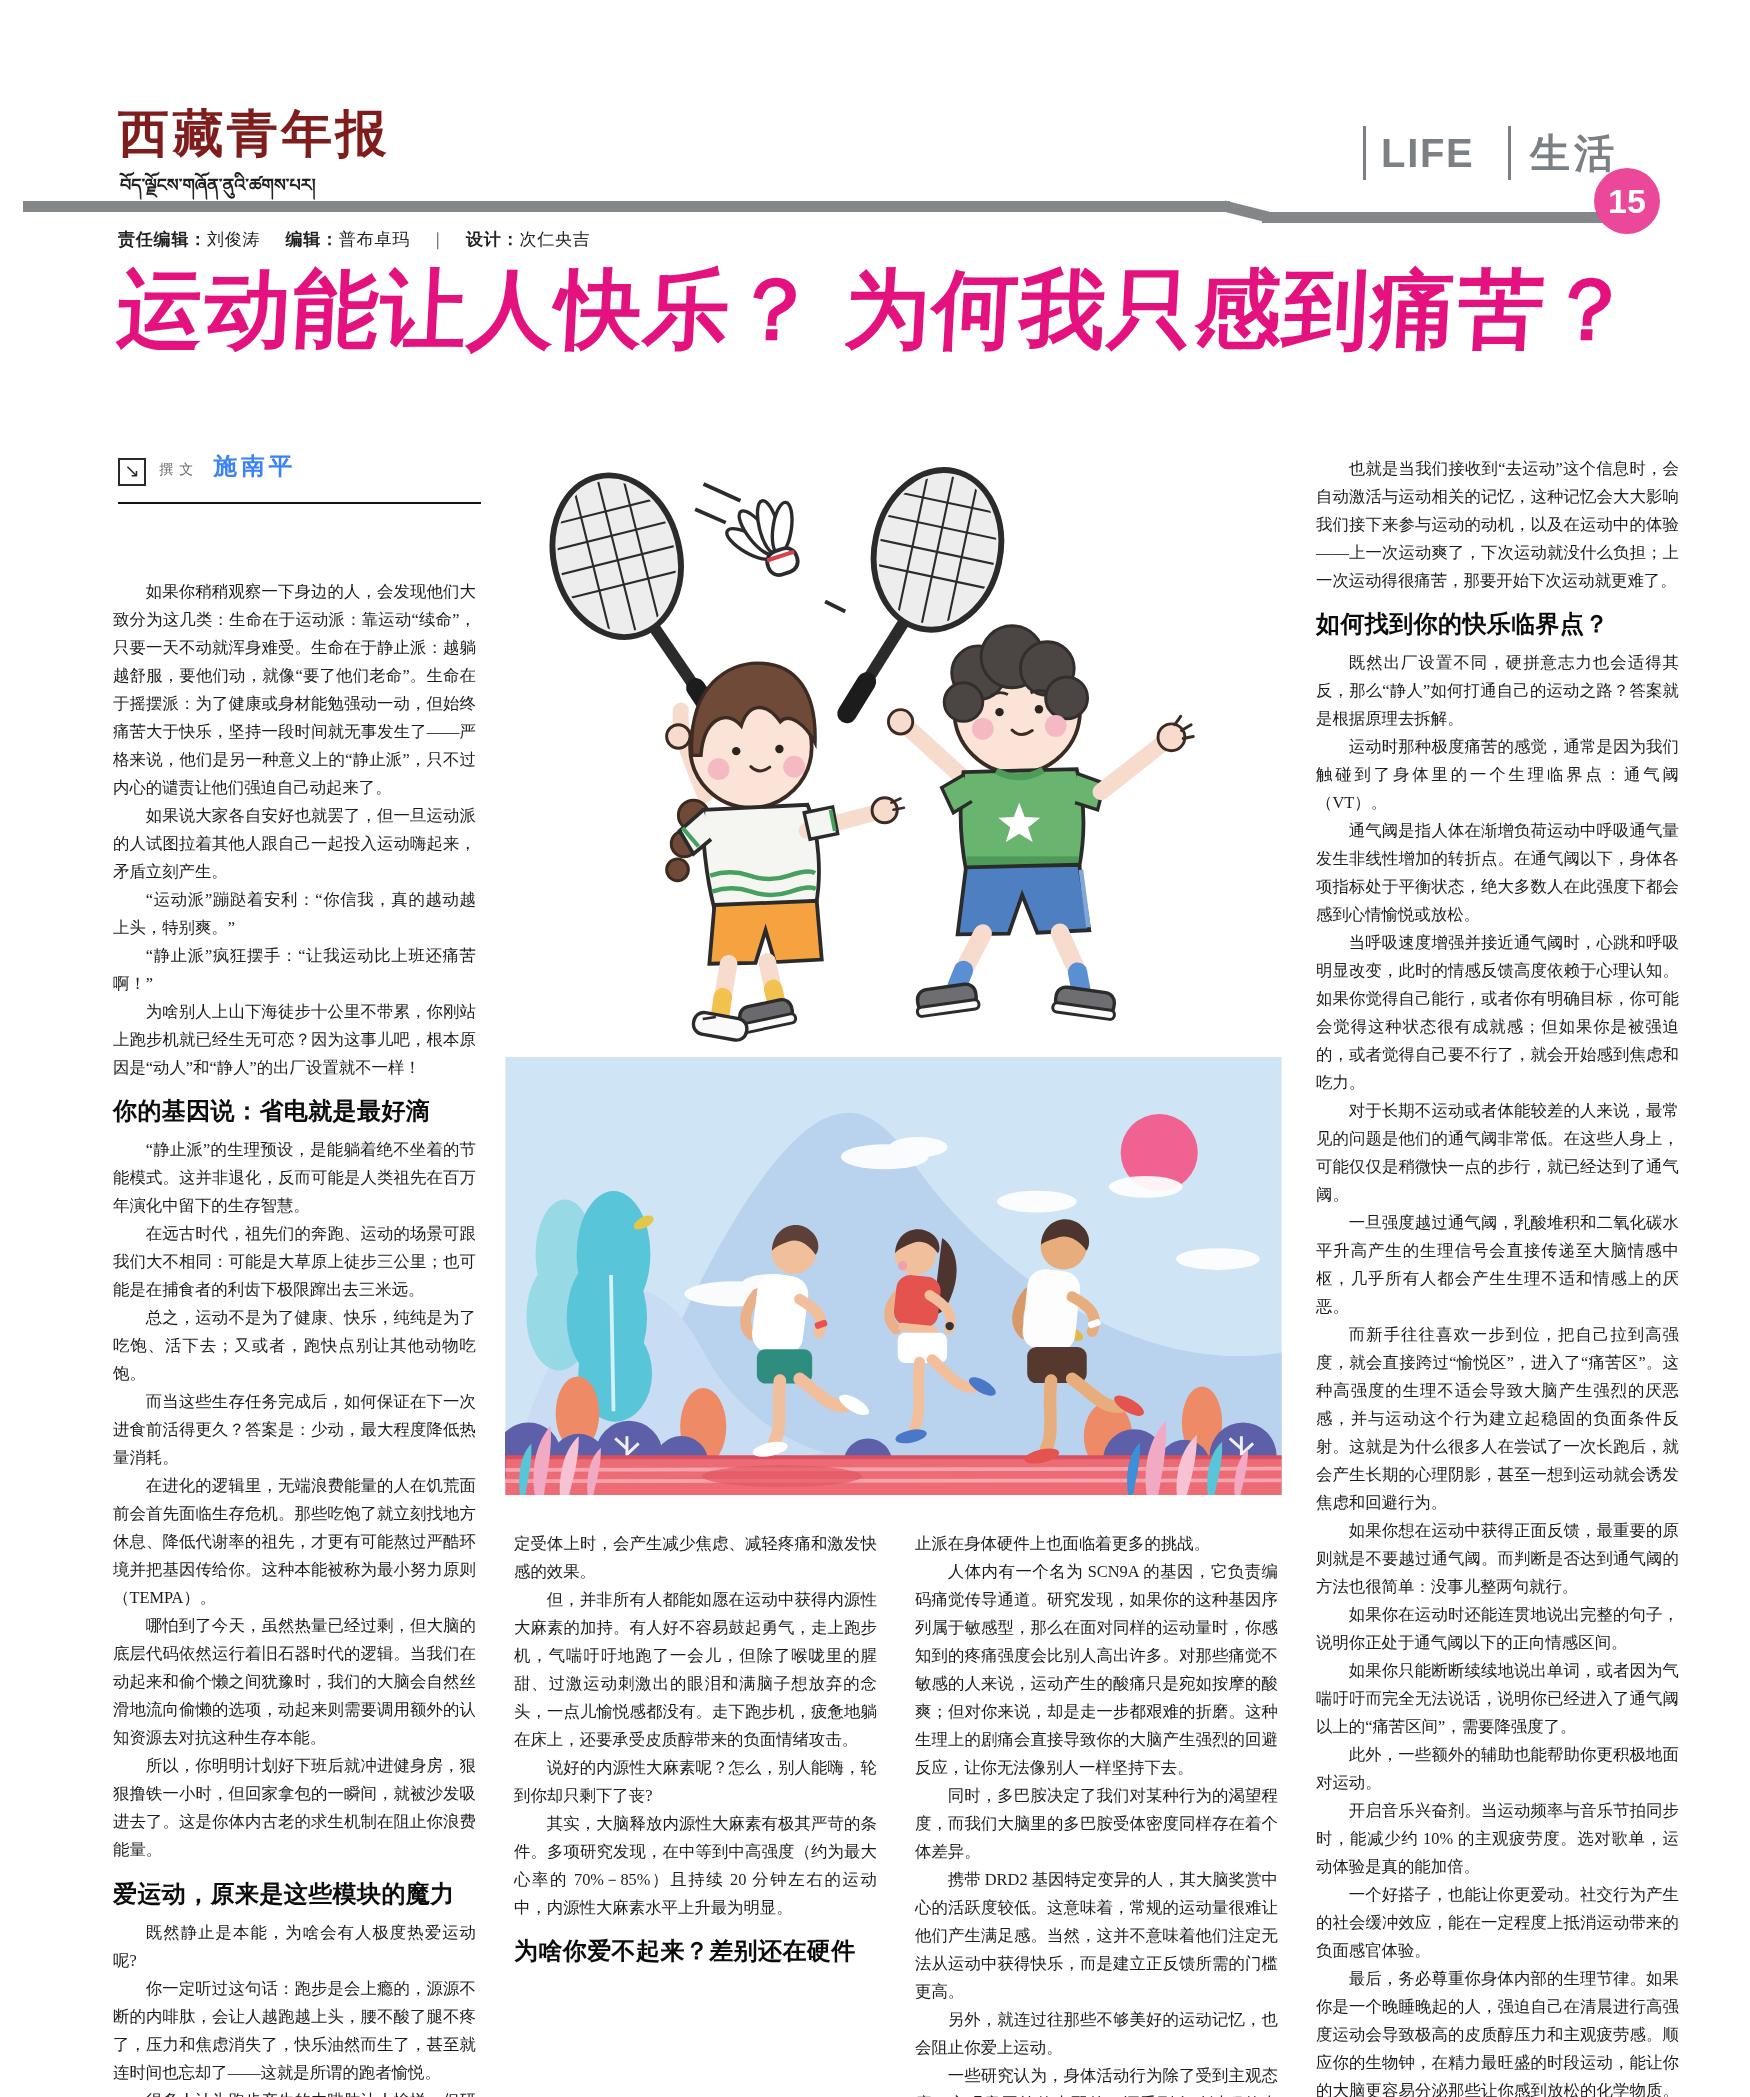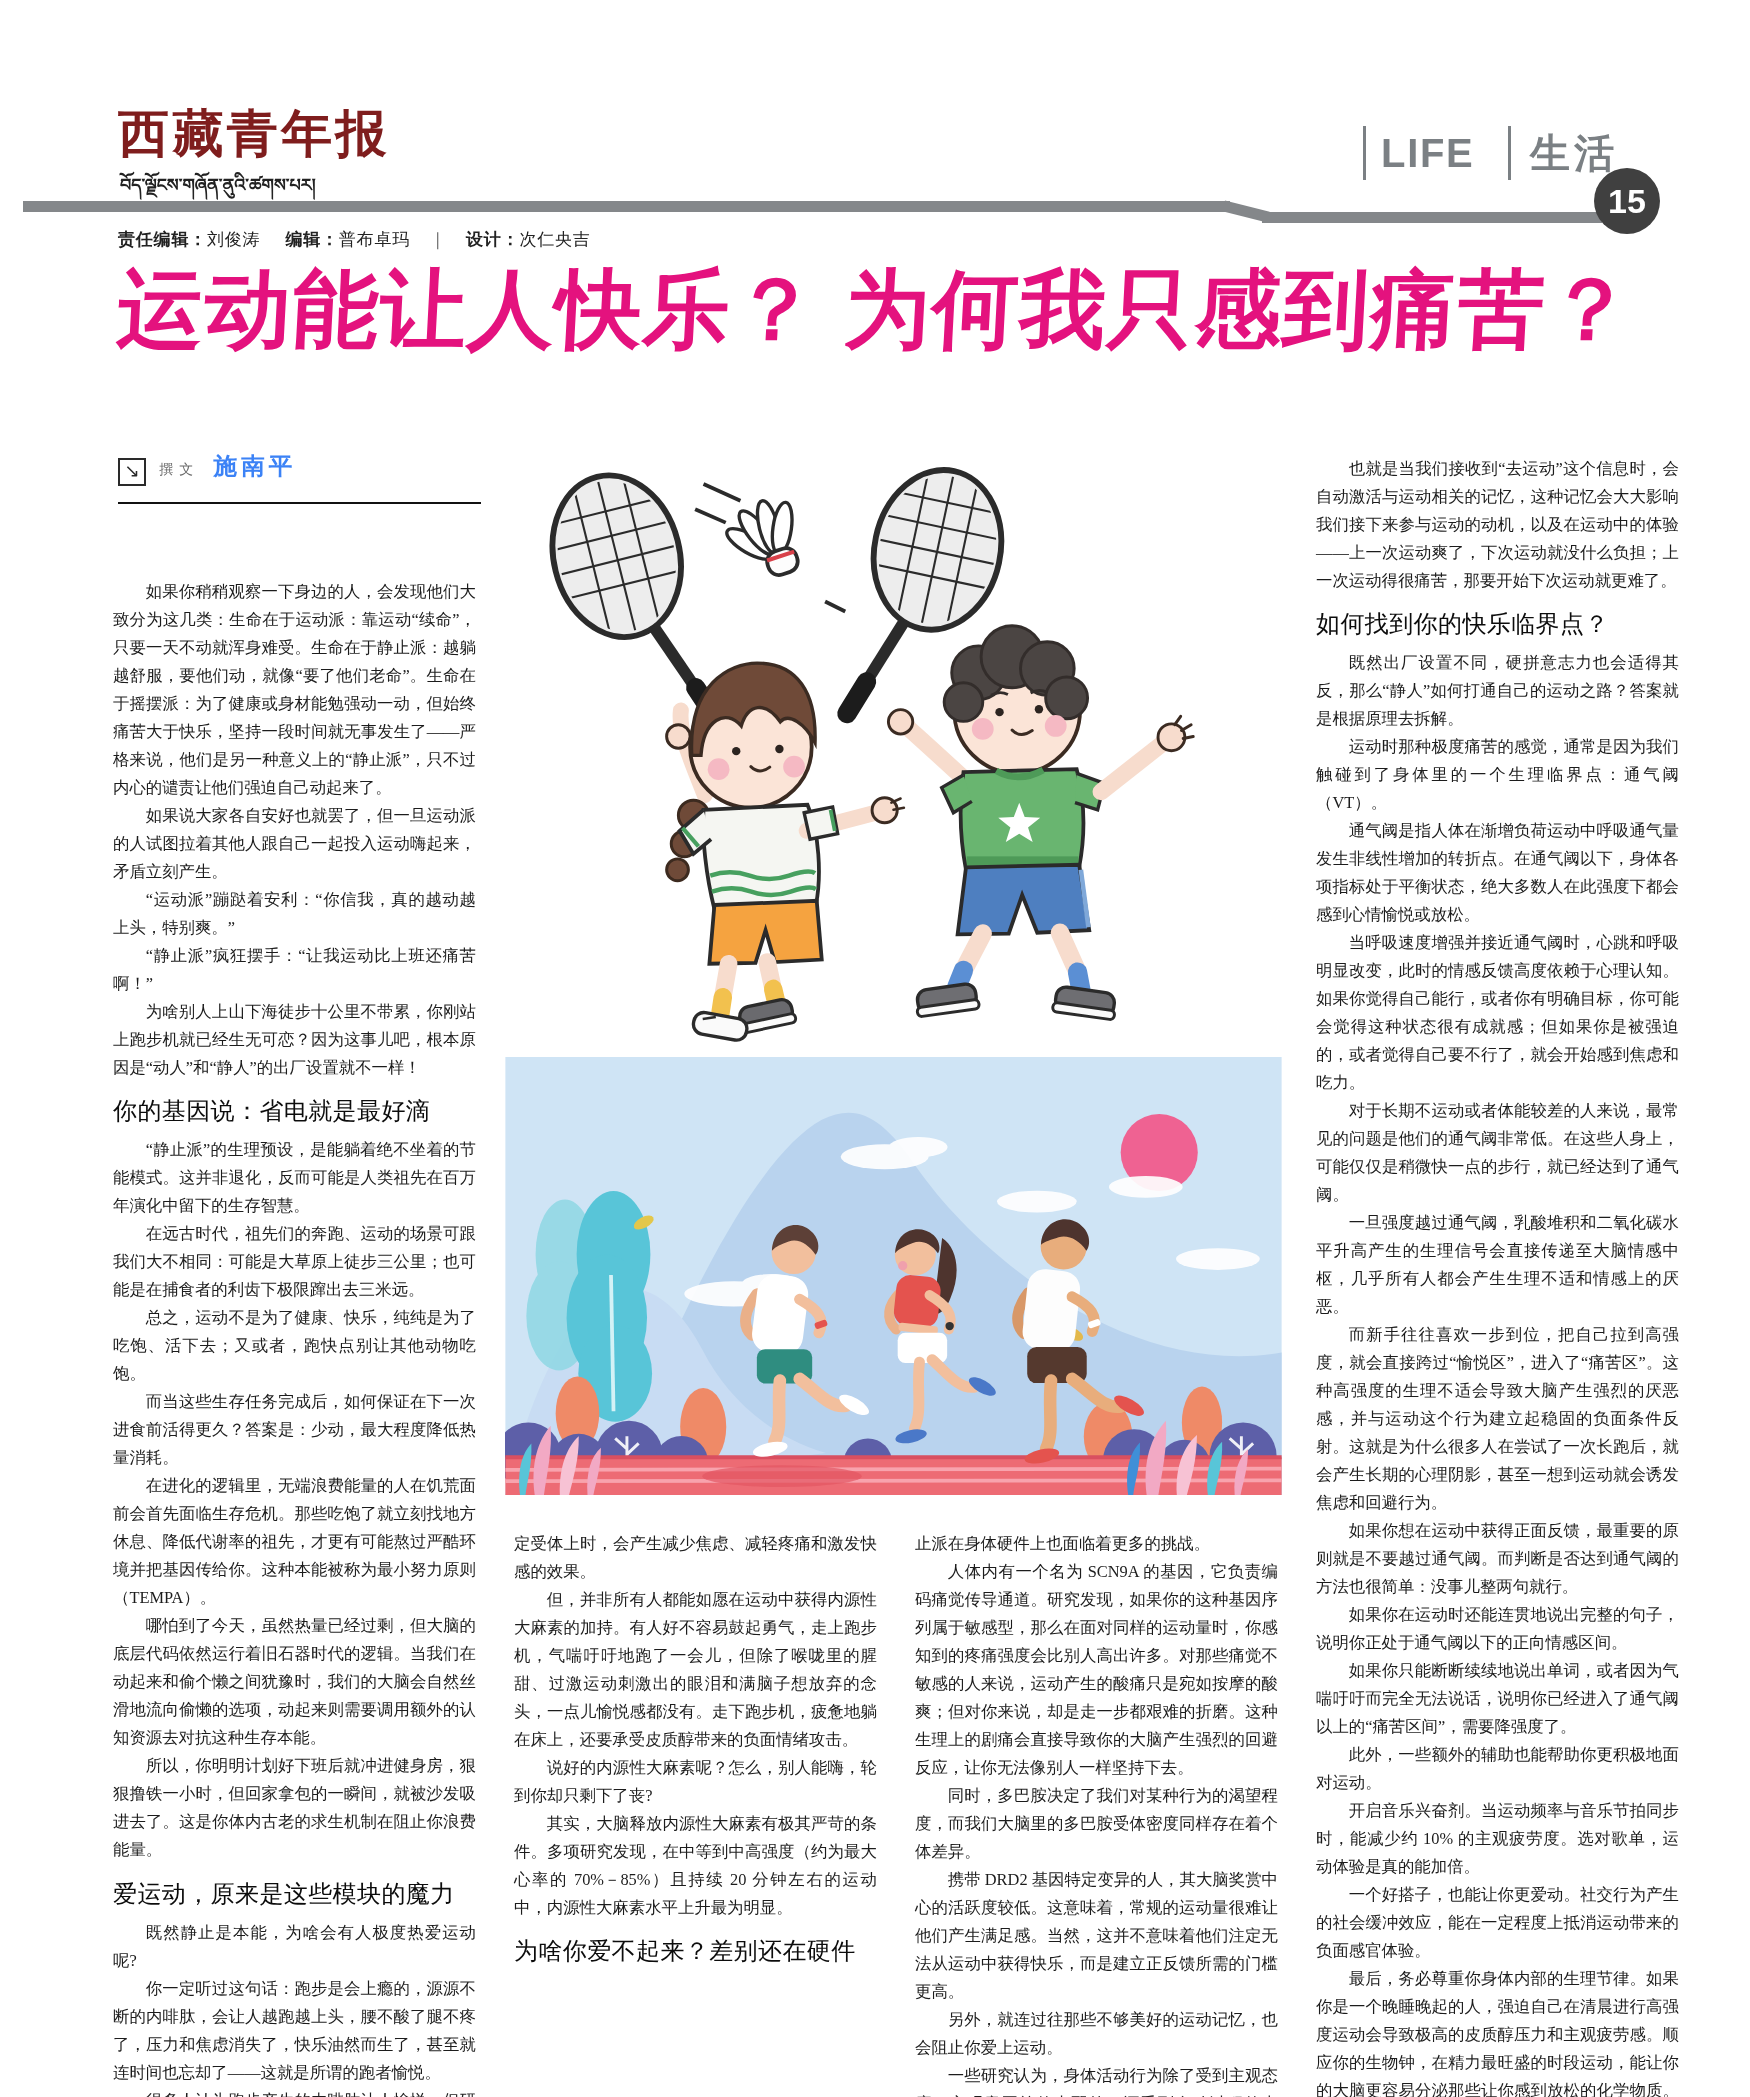--- a/index.html
+++ b/index.html
@@ -8,21 +8,21 @@
   
   .masthead-title{position:absolute;left:118px;top:100px;font-size:51px;font-weight:900;
         letter-spacing:3.4px;color:#7f1d1d;white-space:nowrap;}
   .masthead-tibetan{position:absolute;left:120px;top:165px;font-size:17.6px;font-weight:bold;color:#222;
         font-family:"DejaVu Sans",sans-serif;white-space:nowrap;}
   .bar-left{position:absolute;left:23px;top:201px;width:1207px;height:11px;background:#84878a;}
   .bar-diag{position:absolute;left:1223px;top:206px;width:46px;height:11px;background:#84878a;
         transform:rotate(14deg);}
   .bar-right{position:absolute;left:1262px;top:212px;width:340px;height:11px;background:#84878a;}
   .page-circle{position:absolute;left:1594px;top:168px;width:66px;height:66px;border-radius:50%;
-        background:#404040;color:#fff;font:bold 34px/66px "Liberation Sans",sans-serif;text-align:center;}
+        background:#ec4899;color:#fff;font:bold 34px/66px "Liberation Sans",sans-serif;text-align:center;}
   .vbar1{position:absolute;left:1363px;top:126px;width:2.9px;height:54px;background:#7b8084;}
   .vbar2{position:absolute;left:1508px;top:126px;width:2.9px;height:54px;background:#7b8084;}
   .sec-en{position:absolute;left:1381px;top:128px;font:bold 40px/50px "Liberation Sans",sans-serif;
         color:#7b8084;letter-spacing:1.7px;}
   .sec-cn{position:absolute;left:1530px;top:128px;font:bold 40px/50px "Liberation Sans",sans-serif;
         color:#7b8084;letter-spacing:4.2px;}
   .credits{position:absolute;left:118px;top:229px;font:17px/22px "Liberation Sans",sans-serif;color:#222;
         letter-spacing:0.8px;white-space:nowrap;}
   .credits b{font-weight:bold;}
   .credits .sep{margin:0 19.3px;color:#555;}
@@ -41,21 +41,21 @@
   .byline-rule{position:absolute;left:118px;top:502px;width:363px;height:1.7px;background:#111;}
   
   .col{position:absolute;width:363px;}
   .col1{left:113px;top:578px;height:1751px;}
   .col2{left:514px;top:1530px;height:799px;}
   .col3{left:915px;top:1530px;height:799px;}
   .col4{left:1316px;top:455px;height:1874px;}
   .para{margin:0;font-size:16.4px;line-height:28px;text-align:justify;text-indent:2em;color:#1c1c1c;}
   .para.cont{text-indent:0;}
   .col-heading{margin:14.3px 0 11px 0;font-family:"Liberation Sans","DejaVu Sans",sans-serif;
-        font-weight:normal;font-size:24px;line-height:29px;color:#0c0c0c;letter-spacing:0.4px;}
+        font-weight:bold;font-size:24px;line-height:29px;color:#0c0c0c;letter-spacing:0.4px;}
   .end-mark{display:inline-block;width:22px;height:22px;background:#2d7a4f;color:#fff;border-radius:4.2px;
         font:bold 16px/22px "Liberation Sans",sans-serif;text-align:center;text-indent:0;
         margin-left:8.4px;vertical-align:-2.5px;}
   
   .illu{position:absolute;}
   .illu-badminton{left:514px;top:430px;width:761px;height:615px;}
   .illu-running{left:505px;top:1057px;width:777px;height:438px;}
   .illu svg{width:100%;height:100%;display:block;}
 </style>
 </head>

